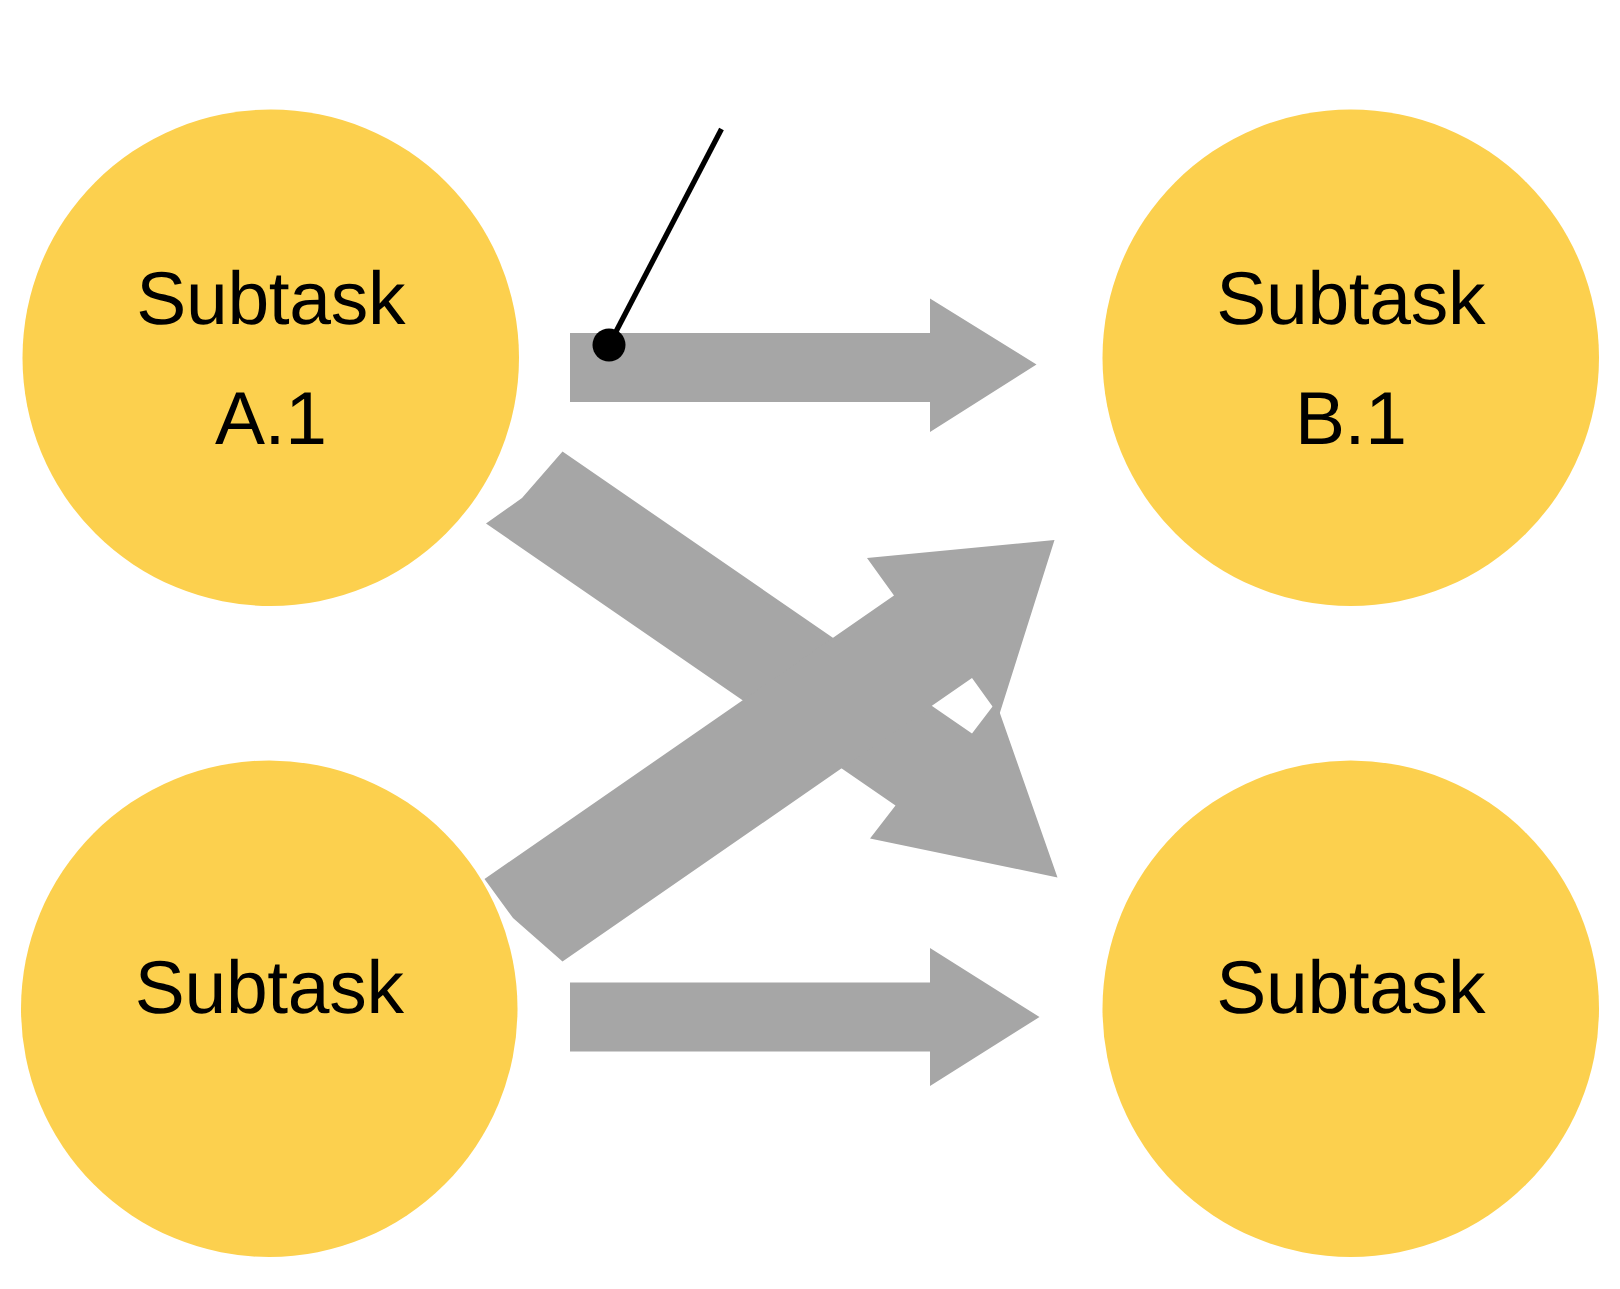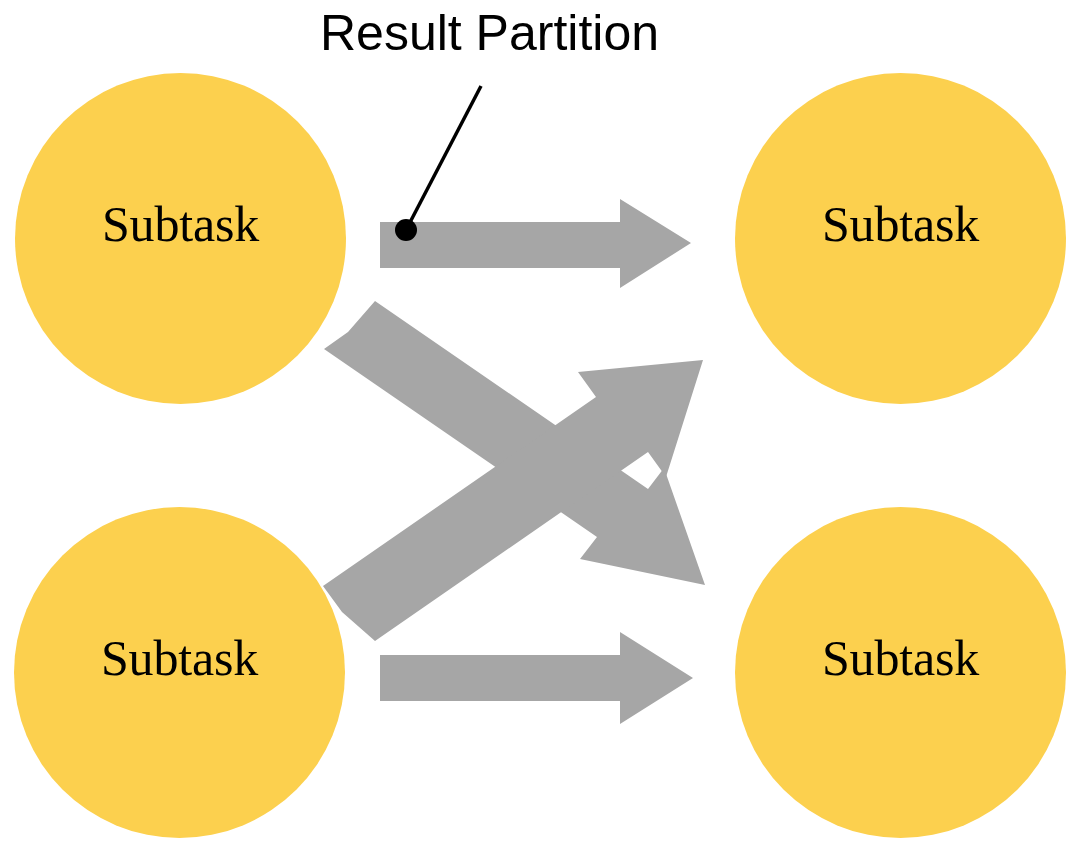--- a/index.html
+++ b/index.html
@@ -27,21 +27,21 @@
     box-sizing: border-box;
     color: #000000;
     line-height: 1.0;
   }
   .node-line {
     display: block;
     font-size: 50px;
     letter-spacing: -0.2px;
     white-space: nowrap;
   }
-  .node-line.primary { margin-bottom: 30px; font-family: Liberation Serif, serif; }
+  .node-line.primary { margin-bottom: 30px; }
   .annotation-label {
     position: absolute;
     color: #000000;
     font-size: 50px;
     line-height: 1.0;
     white-space: nowrap;
   }
   svg.overlay {
     position: absolute;
     left: 0;
@@ -52,38 +52,39 @@
   }
   svg.overlay * { pointer-events: auto; }
 </style>
 </head>
 <body>
 
 <div id="canvas" style="width: 1080px; height: 859px; background: rgb(255, 255, 255);">
 
   <div class="node" id="node-0" style="left: 15px; top: 73px; width: 331px; height: 331px; background: rgb(252, 208, 78); color: rgb(0, 0, 0);">
     <span class="node-line primary">Subtask</span>
+    <span class="node-line">A.1</span>
   </div>
 
   <div class="node" id="node-1" style="left: 735px; top: 73px; width: 331px; height: 331px; background: rgb(252, 208, 78); color: rgb(0, 0, 0);">
     <span class="node-line primary">Subtask</span>
+    <span class="node-line">B.1</span>
   </div>
 
   <div class="node" id="node-2" style="left: 14px; top: 507px; width: 331px; height: 331px; background: rgb(252, 208, 78); color: rgb(0, 0, 0);">
     <span class="node-line primary">Subtask</span>
   </div>
 
   <div class="node" id="node-3" style="left: 735px; top: 507px; width: 331px; height: 331px; background: rgb(252, 208, 78); color: rgb(0, 0, 0);">
     <span class="node-line primary">Subtask</span>
   </div>
 
   <svg class="overlay" viewBox="0 0 1080 859">
     <polygon id="edge-0" points="380,222 620,222 620,199 691,243 620,288 620,268 380,268" fill="#A6A6A6"></polygon>
     <polygon id="edge-1" points="348,332 375,301 648,489 664,468 705,585 580,559 597,537 324,349" fill="#A6A6A6"></polygon>
     <polygon id="edge-2" points="342,612 323,586 596,397 578,372 703,360 666,477 648,452 375,641" fill="#A6A6A6"></polygon>
     <polygon id="edge-3" points="380,655 620,655 620,632 693,678 620,724 620,701 380,701" fill="#A6A6A6"></polygon>
     <line id="leader-line" x1="406" y1="230" x2="481" y2="86" stroke="#000000" stroke-width="3.5"></line>
     <circle id="leader-dot" cx="406" cy="230" r="11" fill="#000000"></circle>
   </svg>
 
-  <div class="annotation-label" id="annotation-text" style="left: 320px; top: 8px;">Result Partition</div>
 
 </div>
 
 </body></html>

